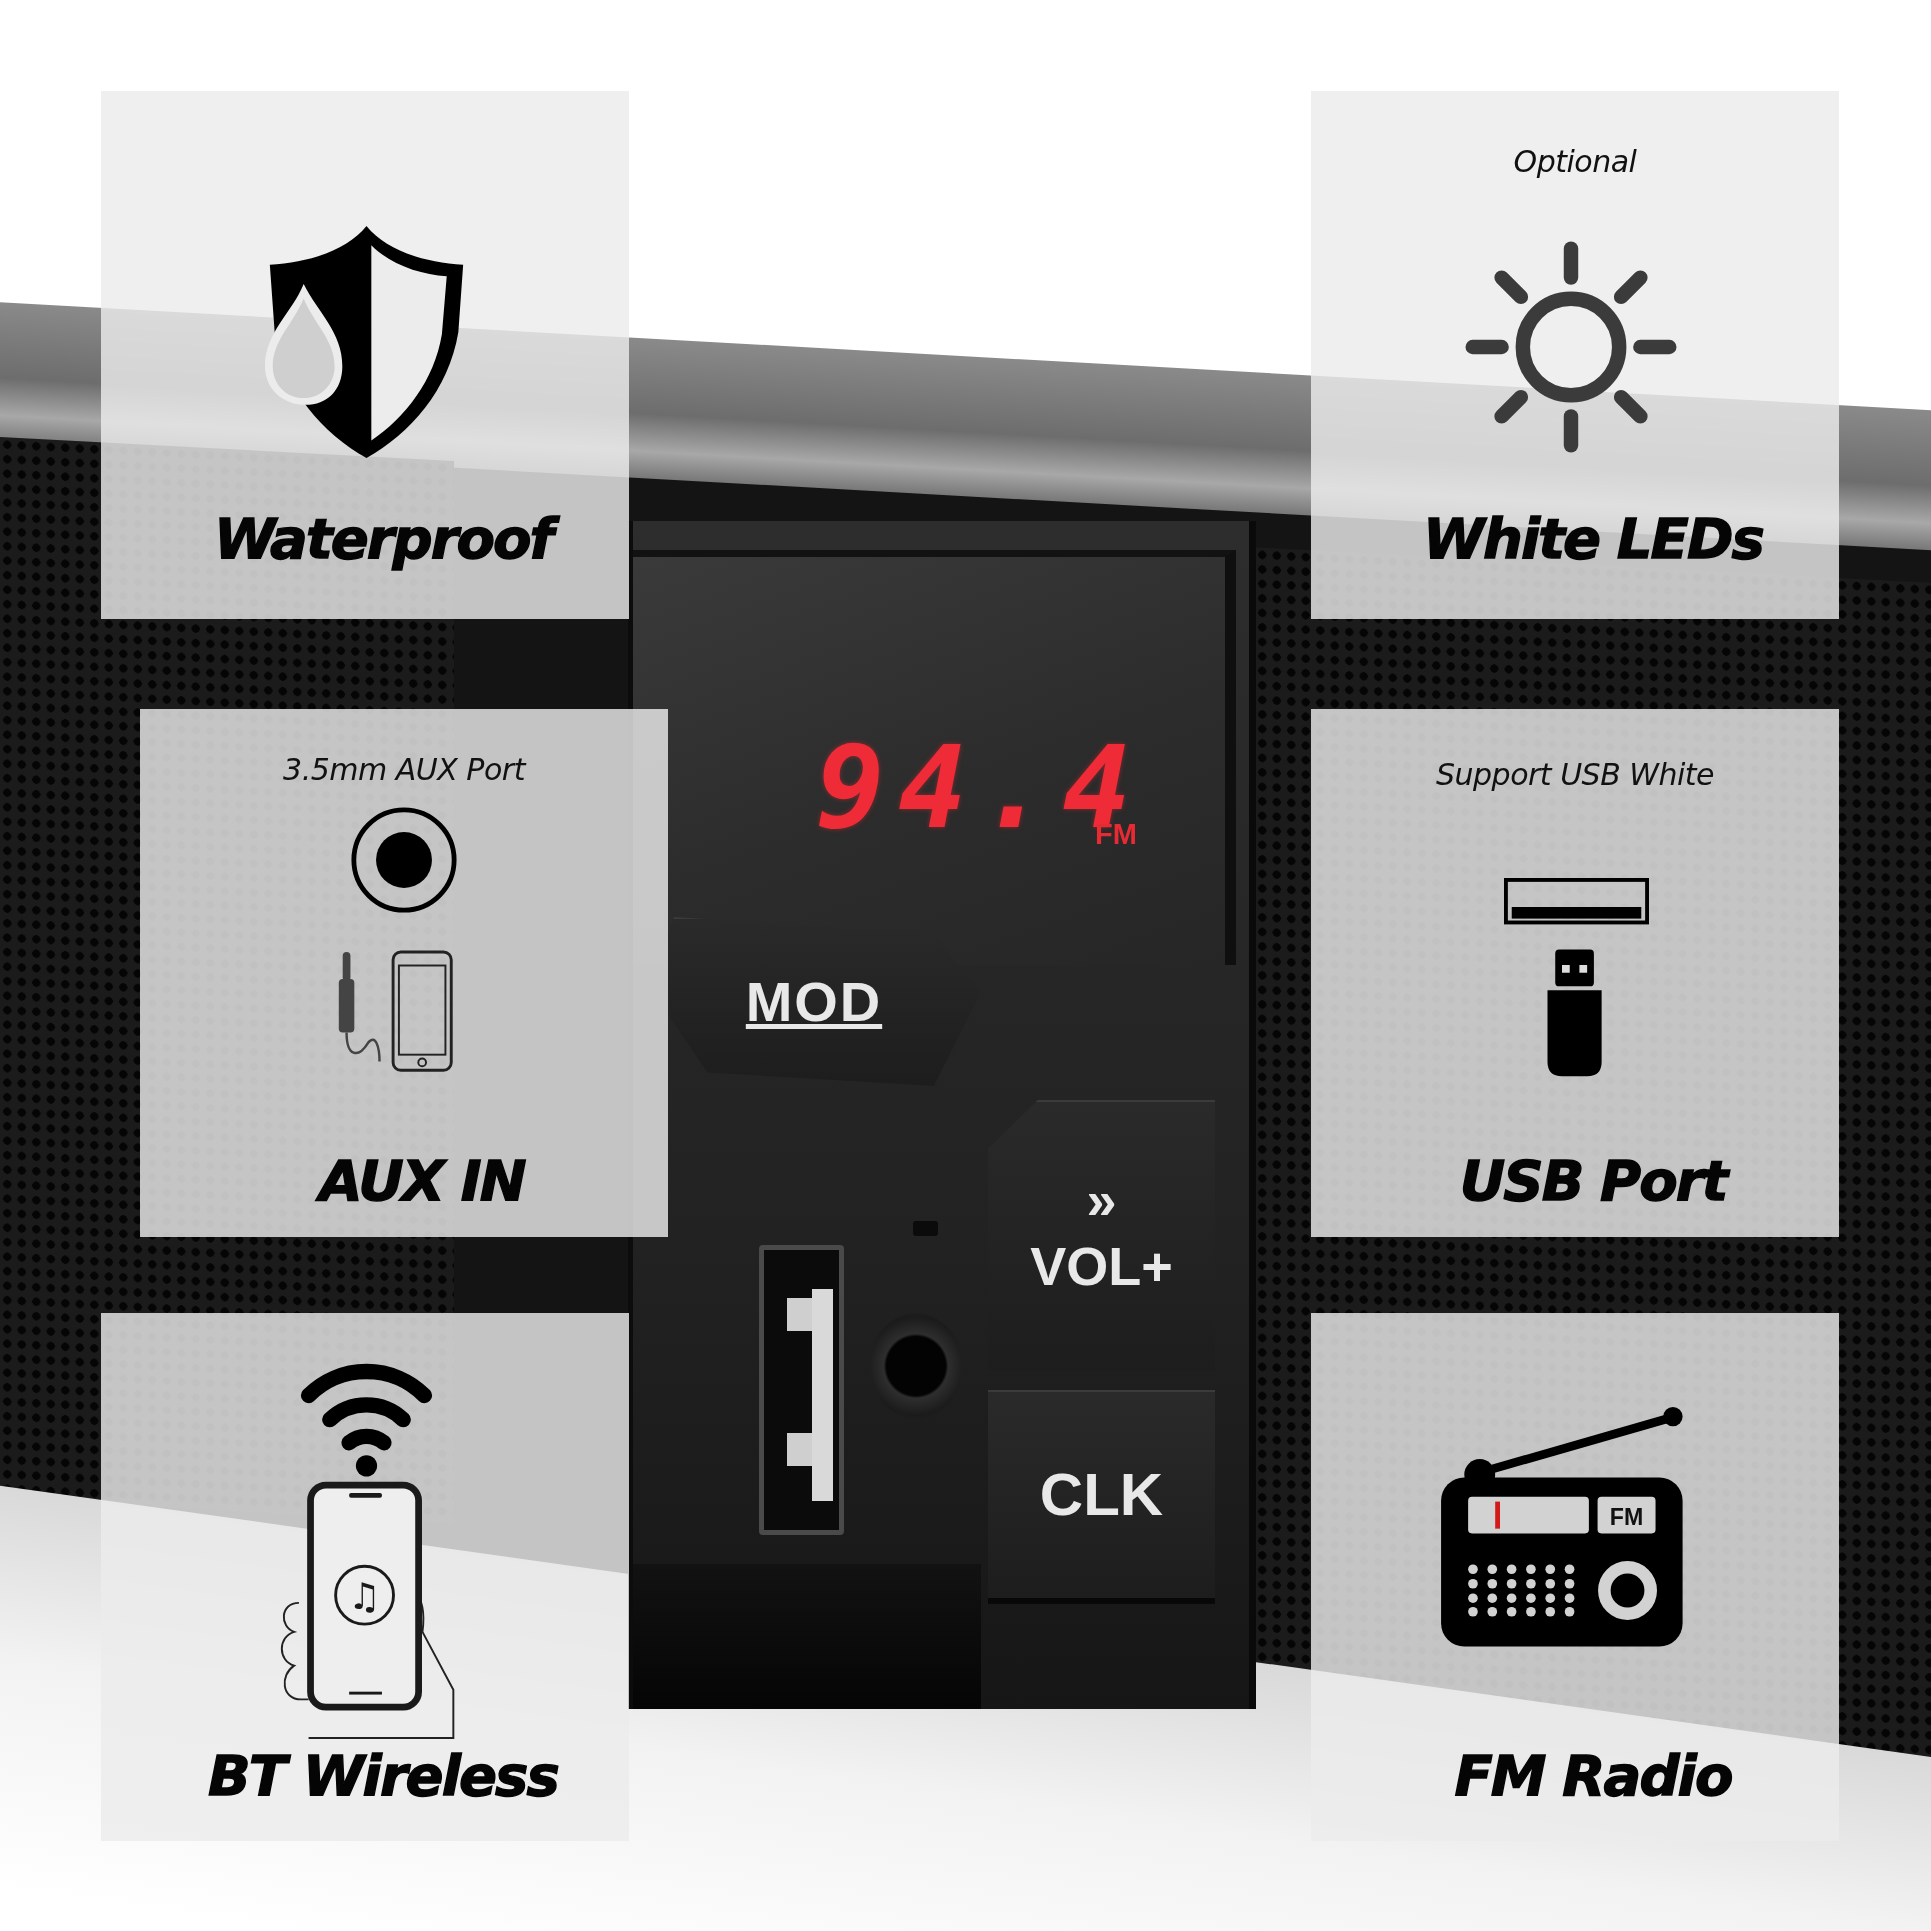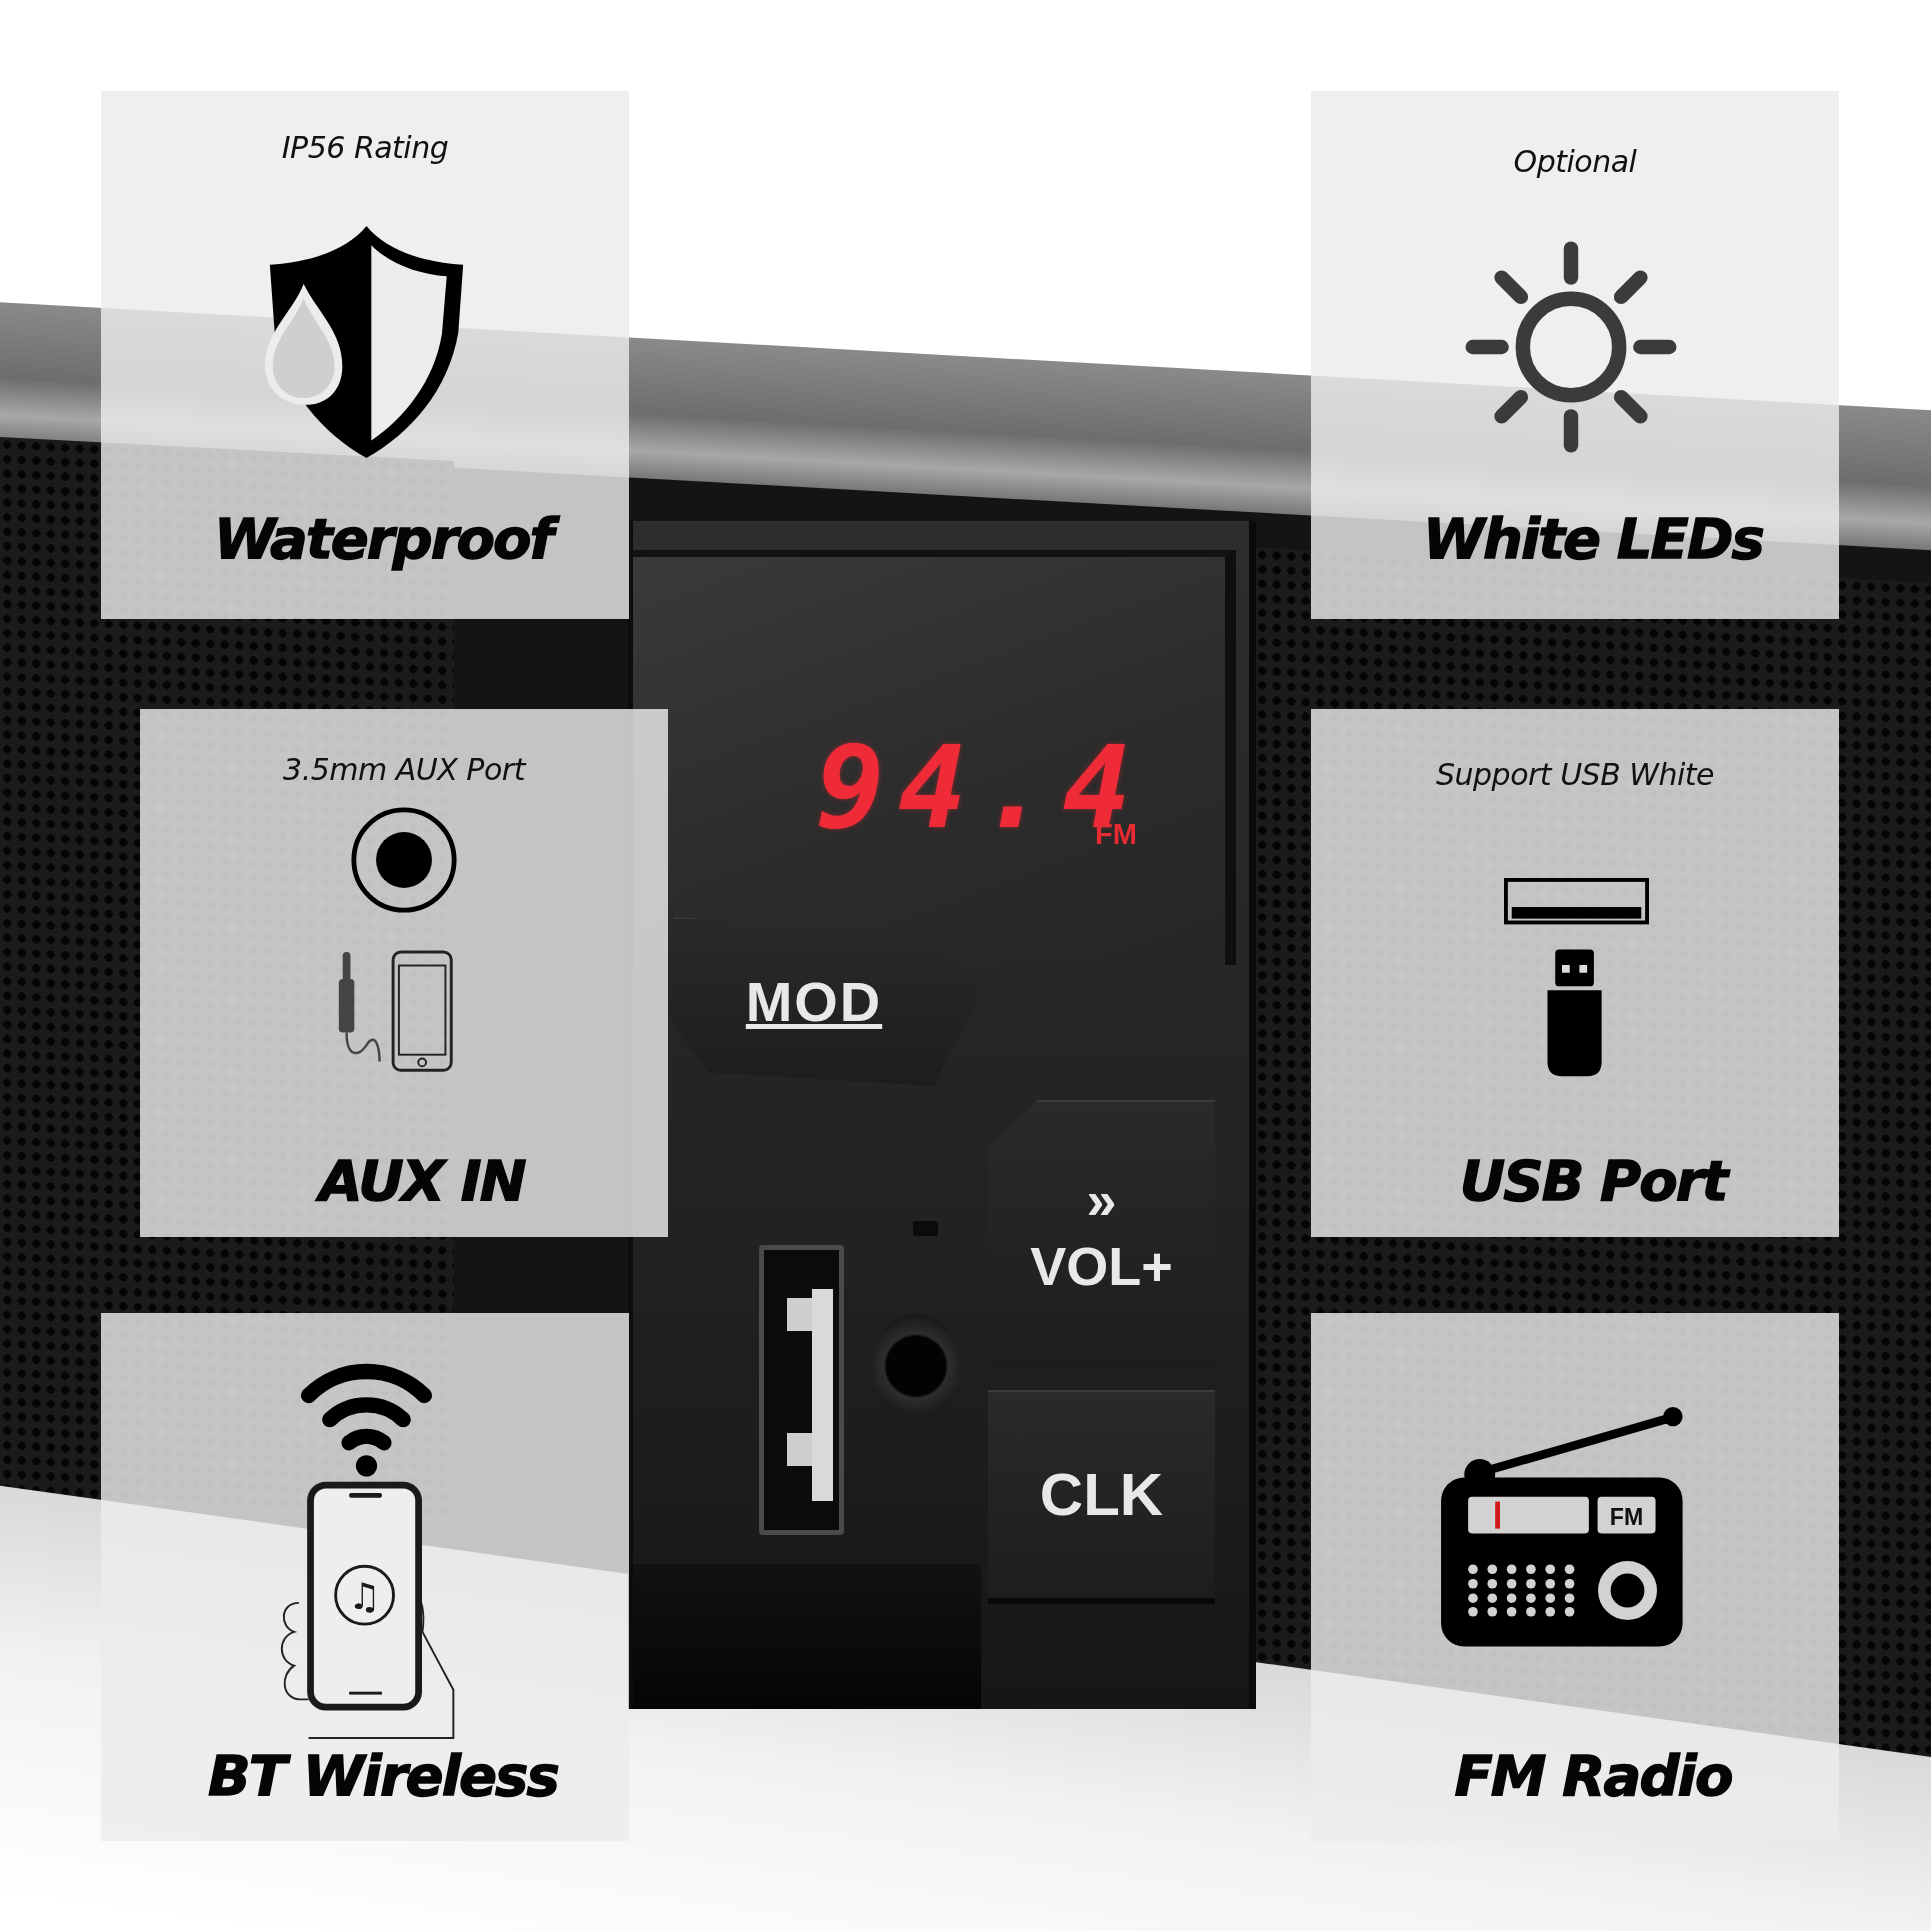--- a/index.html
+++ b/index.html
@@ -145,21 +145,20 @@
       <div class="pin" style="top:48px"></div>
       <div class="pin" style="top:183px"></div>
       <div class="tongue"></div>
     </div>
     <div class="aux"></div>
     <div class="clip"></div>
   </div>
 </div>
 
 <div class="panel p-tl">
-  <div class="sub" style="top:39px">IP56 Rating</div>
   <svg class="icon" style="left:164px;top:135px" width="203" height="232" viewBox="0 0 210 240">
     <path d="M105 0 C85 25 45 38 5 40 L10 110 C20 170 60 215 105 240 C150 215 190 170 200 110 L205 40 C165 38 125 25 105 0 Z" fill="#000"></path>
     <path d="M110 20 C130 40 160 50 188 52 L183 112 C175 160 145 198 110 222 Z" fill="#ececec"></path>
     <path d="M40 60 C28 90 0 110 0 145 C0 170 20 185 42 185 C64 185 80 170 80 145 C80 110 55 90 40 60 Z" fill="#ececec"></path>
     <path d="M40 75 C30 100 8 118 8 145 C8 164 22 178 40 178 C58 178 72 164 72 145 C72 118 50 100 40 75 Z" fill="#cfcfcf"></path>
   </svg>
   <div class="title" style="top:415px">Waterproof</div>
 </div>
 
 <div class="panel p-ml">

